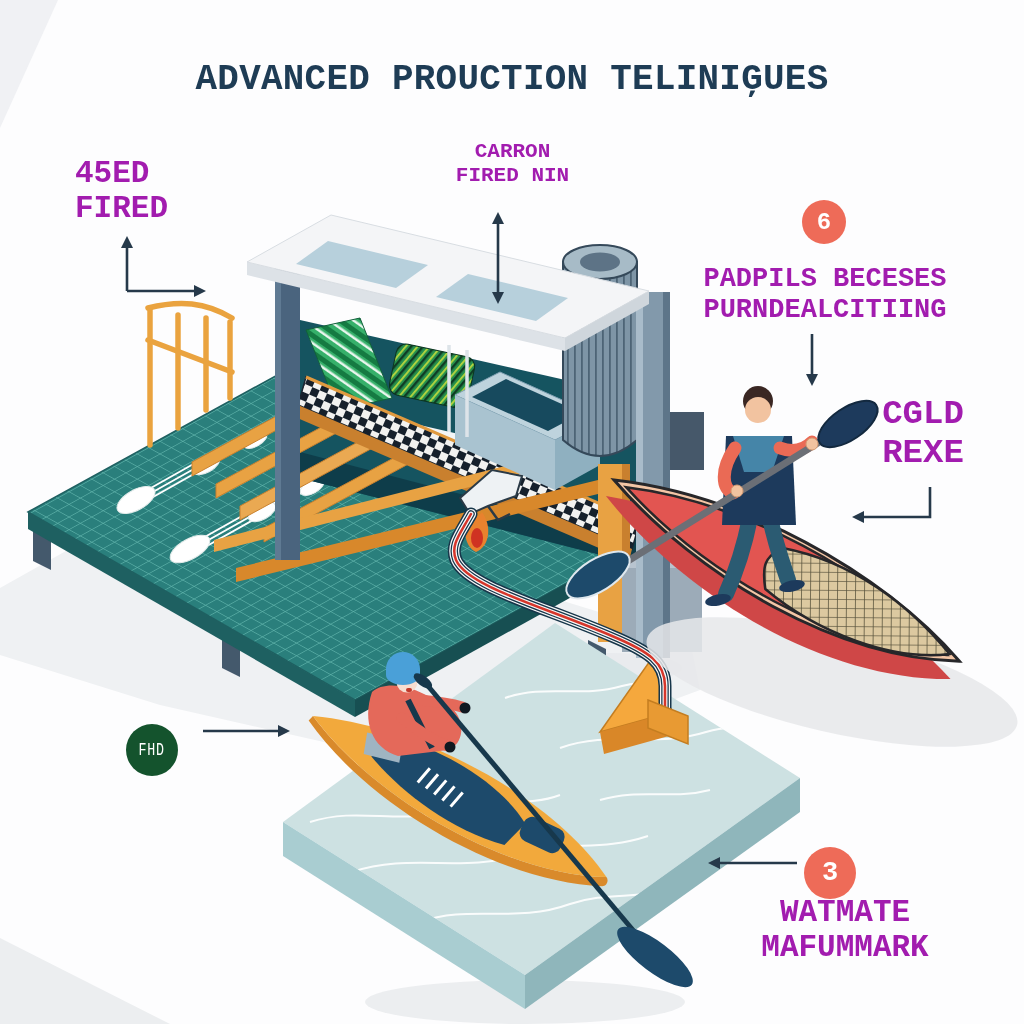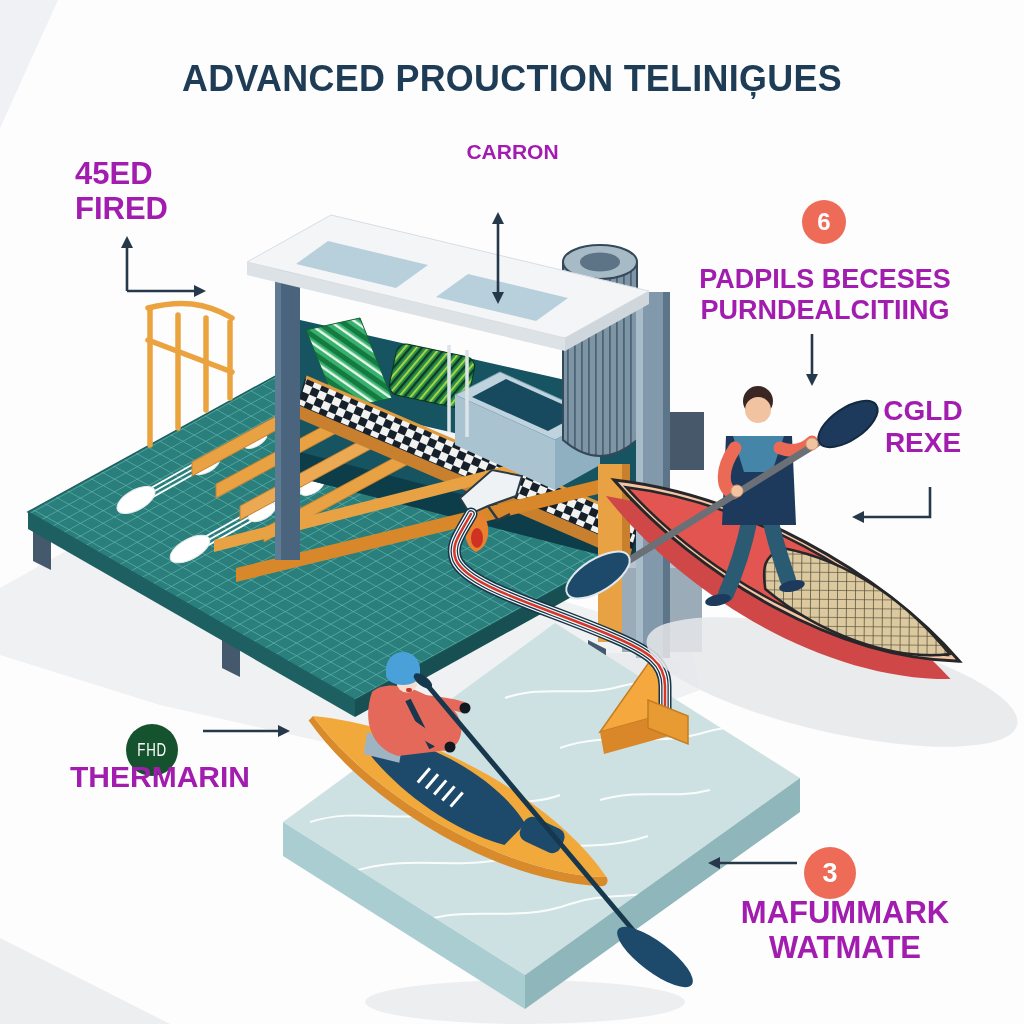--- a/index.html
+++ b/index.html
@@ -1,28 +1,28 @@
 <!DOCTYPE html>
 <html><head>
 <meta charset="utf-8">
 <style>
   html,body{margin:0;padding:0;background:#ffffff;}
   .stage{position:relative;width:1024px;height:1024px;background:#fdfdfe;overflow:hidden;
-         font-family:Liberation Sans, sans-serif;}
+         font-family:Liberation Mono, monospace;}
   .illu{position:absolute;left:0;top:0;}
   .title{position:absolute;top:58px;left:0;width:1024px;text-align:center;
          font-size:37px;font-weight:700;color:#1e3c55;letter-spacing:.3px;
          transform:scaleX(.97);}
   .lbl{position:absolute;color:#a21caf;font-weight:700;line-height:1.14;
        text-align:center;white-space:nowrap;}
   .lbl span{display:block;}
   .lbl-machine{left:75px;top:156px;font-size:31px;text-align:left;}
   .lbl-kiln{left:395px;top:140px;width:235px;font-size:21px;}
   .lbl-paddles{left:660px;top:264px;width:330px;font-size:27px;}
-  .lbl-cold{left:858px;top:395px;width:130px;font-size:28px;}
+  .lbl-cold{left:858px;top:395px;width:130px;font-size:34px;}
   .lbl-press{left:10px;top:760px;width:300px;font-size:30px;}
   .lbl-water{left:705px;top:895px;width:280px;font-size:31px;}
   .badge{position:absolute;border-radius:50%;color:#fff;display:flex;
          align-items:center;justify-content:center;font-weight:700;background:#ee6b58;}
   .badge-6{left:802px;top:200px;width:44px;height:44px;font-size:24px;}
   .badge-3{left:804px;top:847px;width:52px;height:52px;font-size:27px;}
   .badge-press{left:126px;top:724px;width:52px;height:52px;background:#14532d;}
   .badge-press span{font-size:19px;font-weight:400;letter-spacing:1px;transform:scaleX(.7);}
 </style>
 </head>
@@ -294,39 +294,39 @@
 
 <div class="title">ADVANCED PROUCTION TELINIĢUES</div>
 
 <div class="lbl lbl-machine">
   <span>45ED</span>
   <span>FIRED</span>
 </div>
 
 <div class="lbl lbl-kiln">
   <span>CARRON</span>
+  <span>FIRED NIN</span>
 </div>
 
 <div class="badge badge-6">6</div>
 <div class="lbl lbl-paddles">
   <span>PADPILS BECESES</span>
   <span>PURNDEALCITIING</span>
 </div>
 
 <div class="lbl lbl-cold">
   <span>CGLD</span>
   <span>REXE</span>
 </div>
 
 <div class="badge badge-press">
   <span>FHD</span>
 </div>
 <div class="lbl lbl-press">
-  <span>THERMARIN</span>
 </div>
 
 <div class="badge badge-3">3</div>
 <div class="lbl lbl-water">
+  <span>WATMATE</span>
   <span>MAFUMMARK</span>
-  <span>WATMATE</span>
 </div>
 
 </div>
 
 </body></html>

